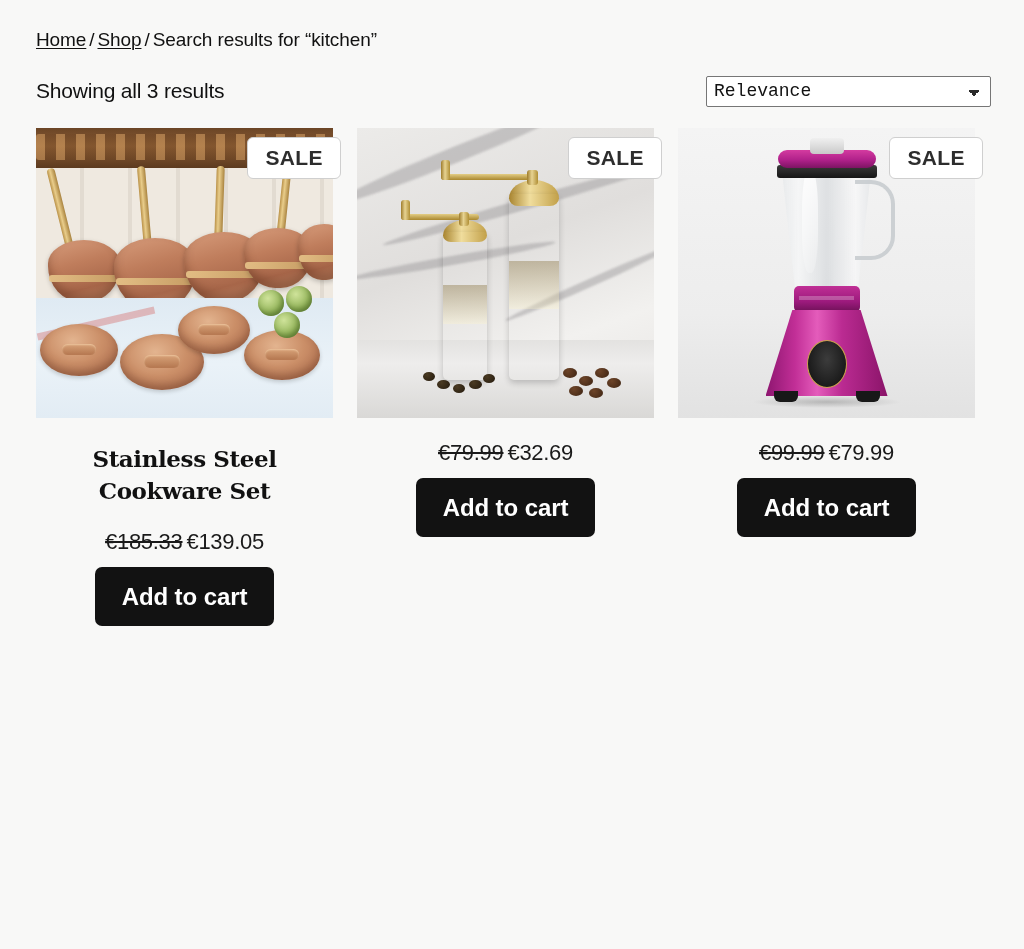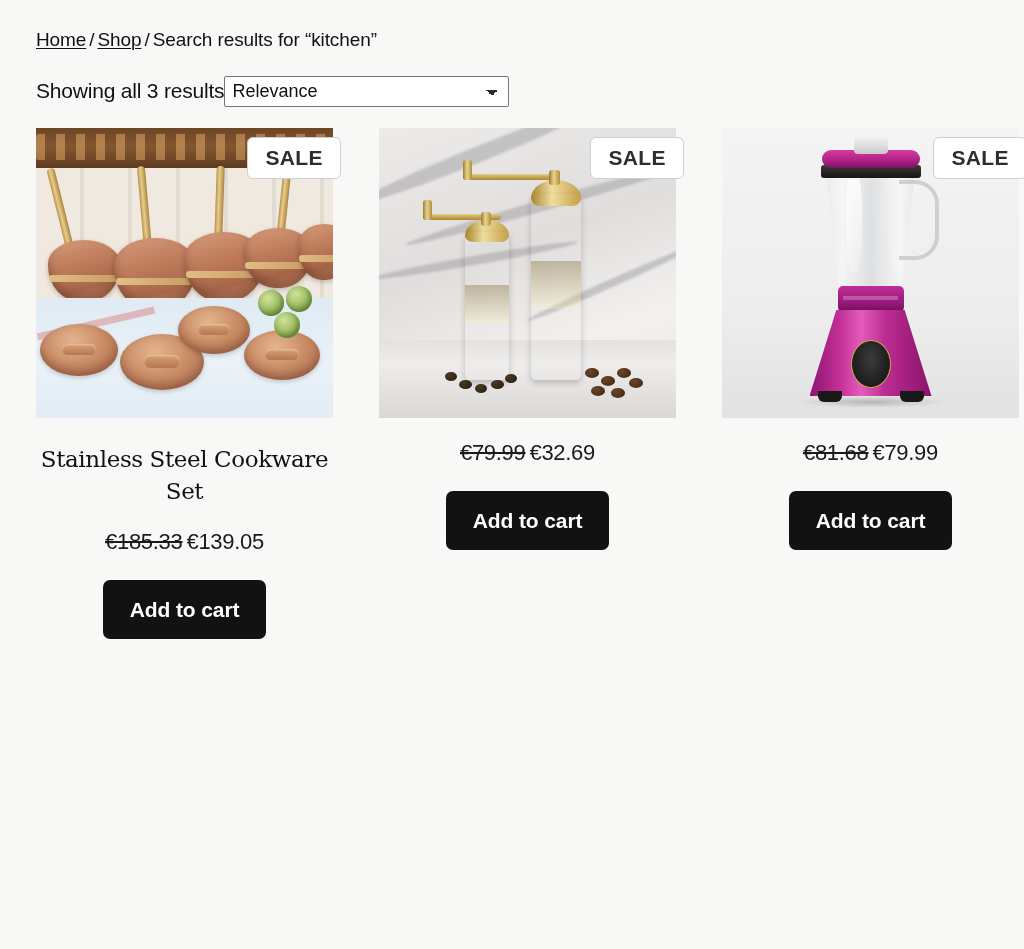--- a/index.html
+++ b/index.html
@@ -50,32 +50,33 @@
     letter-spacing: -1.2px;
     color: #0e0e0e;
     max-width: 640px;
   }
 
   
   .results-bar {
     margin-top: 22px;
     display: flex;
     align-items: center;
+    justify-content: space-between;
     height: 34px;
   }
   .results-count {
     font-size: 21px;
     line-height: 26px;
     color: #111111;
     letter-spacing: -0.2px;
   }
   .sort-select {
     width: 285px;
     height: 31px;
-    font-family: Liberation Sans, sans-serif;
+    font-family: Liberation Mono, monospace;
     font-size: 18px;
     line-height: 22px;
     color: #111111;
     background: #ffffff;
     border: 1px solid #767676;
     border-radius: 2px;
     padding: 0 26px 0 7px;
     appearance: none;
     -webkit-appearance: none;
     background-image:
@@ -86,21 +87,21 @@
       calc(100% - 10px) 13px;
     background-size: 6px 6px, 6px 6px;
     background-repeat: no-repeat;
   }
 
   
   .product-grid {
     margin-top: 20px;
     display: grid;
     grid-template-columns: 297px 297px 297px;
-    column-gap: 46px;
+    column-gap: 24px;
     align-items: start;
   }
 
   .product-card {
     display: flex;
     flex-direction: column;
     align-items: center;
     text-align: center;
   }
 
@@ -131,21 +132,21 @@
     font-weight: bold;
     letter-spacing: 0.4px;
     color: #2d2d2d;
     line-height: 24px;
     z-index: 3;
   }
 
   .product-title {
     margin-top: 25px;
     font-family: "DejaVu Serif", "Liberation Serif", serif;
-    font-weight: 400;
+    font-weight: 700;
     font-size: 23px;
     line-height: 32px;
     letter-spacing: -0.4px;
     color: #111111;
     max-width: 290px;
   }
 
   .price-row {
     margin-top: 22px;
     font-size: 22px;
@@ -153,27 +154,27 @@
     color: #1a1a1a;
     letter-spacing: -0.3px;
   }
   .price-old {
     text-decoration: line-through;
     text-decoration-thickness: 1.5px;
   }
   .price-new { margin-left: 4px; }
 
   .add-to-cart {
-    margin-top: 25px;
+    margin-top: 12px;
     background: #121212;
     color: #ffffff;
     border: none;
     border-radius: 7px;
     font-family: "Liberation Sans", sans-serif;
-    font-size: 21px;
+    font-size: 24px;
     font-weight: bold;
     letter-spacing: -0.1px;
     padding: 17px 27px;
     cursor: pointer;
     line-height: 25px;
   }
 
   
 
   
@@ -474,19 +475,19 @@
             <div class="bl-neck"></div>
             <div class="bl-base"></div>
             <div class="bl-plate"></div>
             <div class="bl-foot" style="left:96px;"></div>
             <div class="bl-foot" style="left:178px;"></div>
           </div>
         </div>
         <div class="sale-badge">SALE</div>
       </div>
       <div class="price-row">
-        <span class="price-old">€81.68</span><span class="price-new">€79.99</span>
+        <span class="price-old">€99.99</span><span class="price-new">€79.99</span>
       </div>
       <button class="add-to-cart">Add to cart</button>
     </div>
 
   </div>
 </div>
 
 </body></html>

